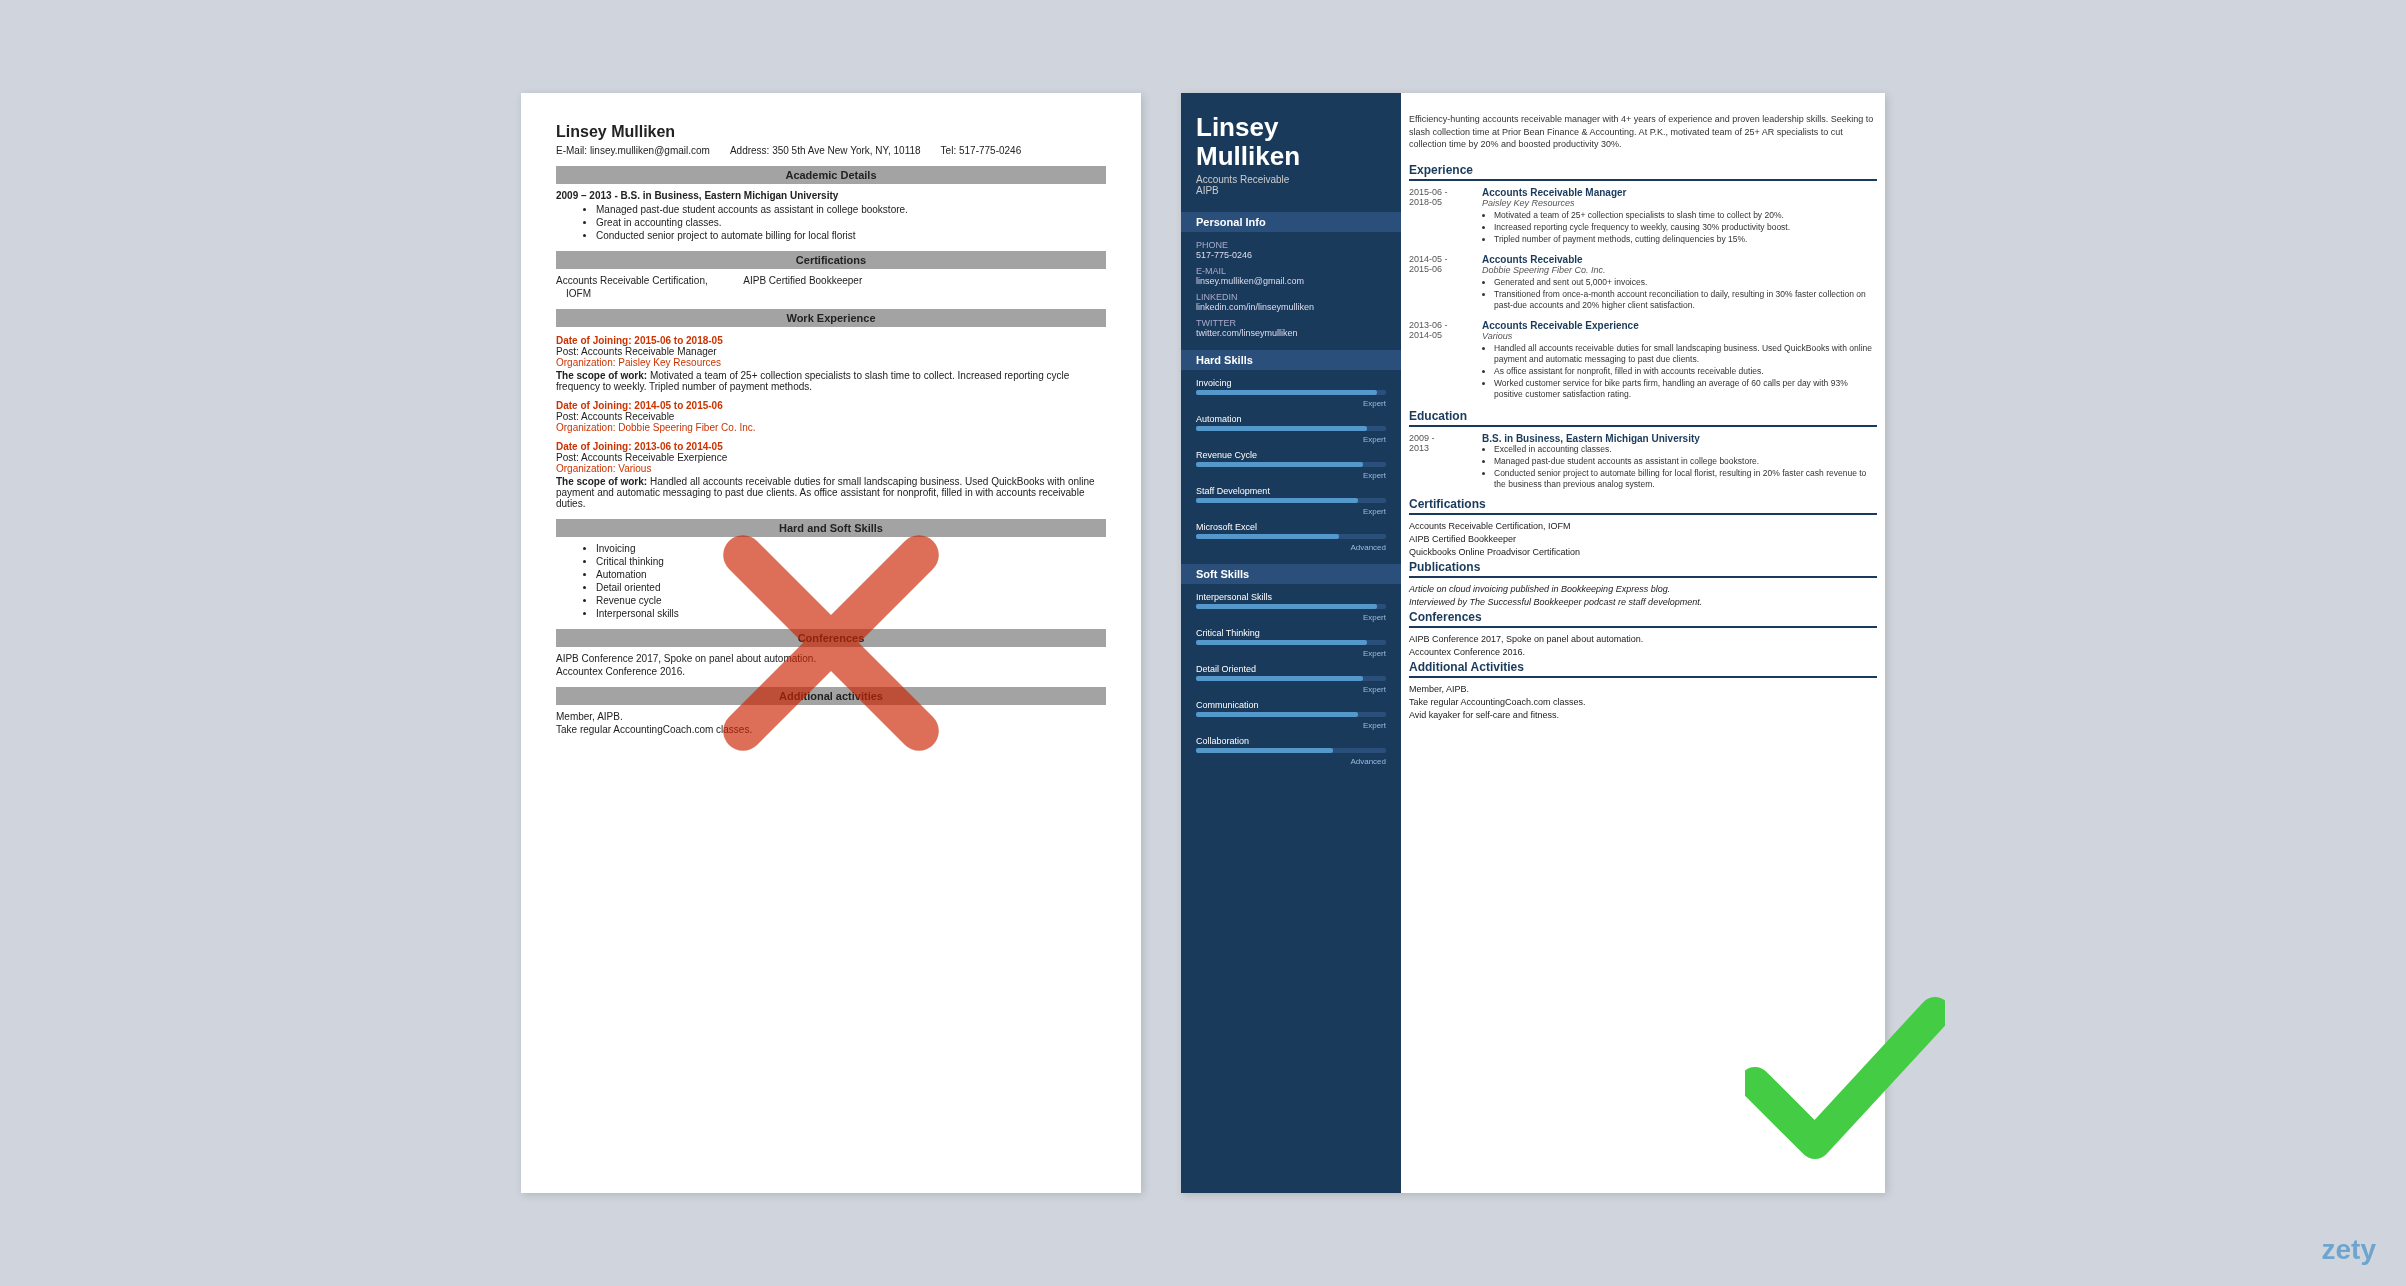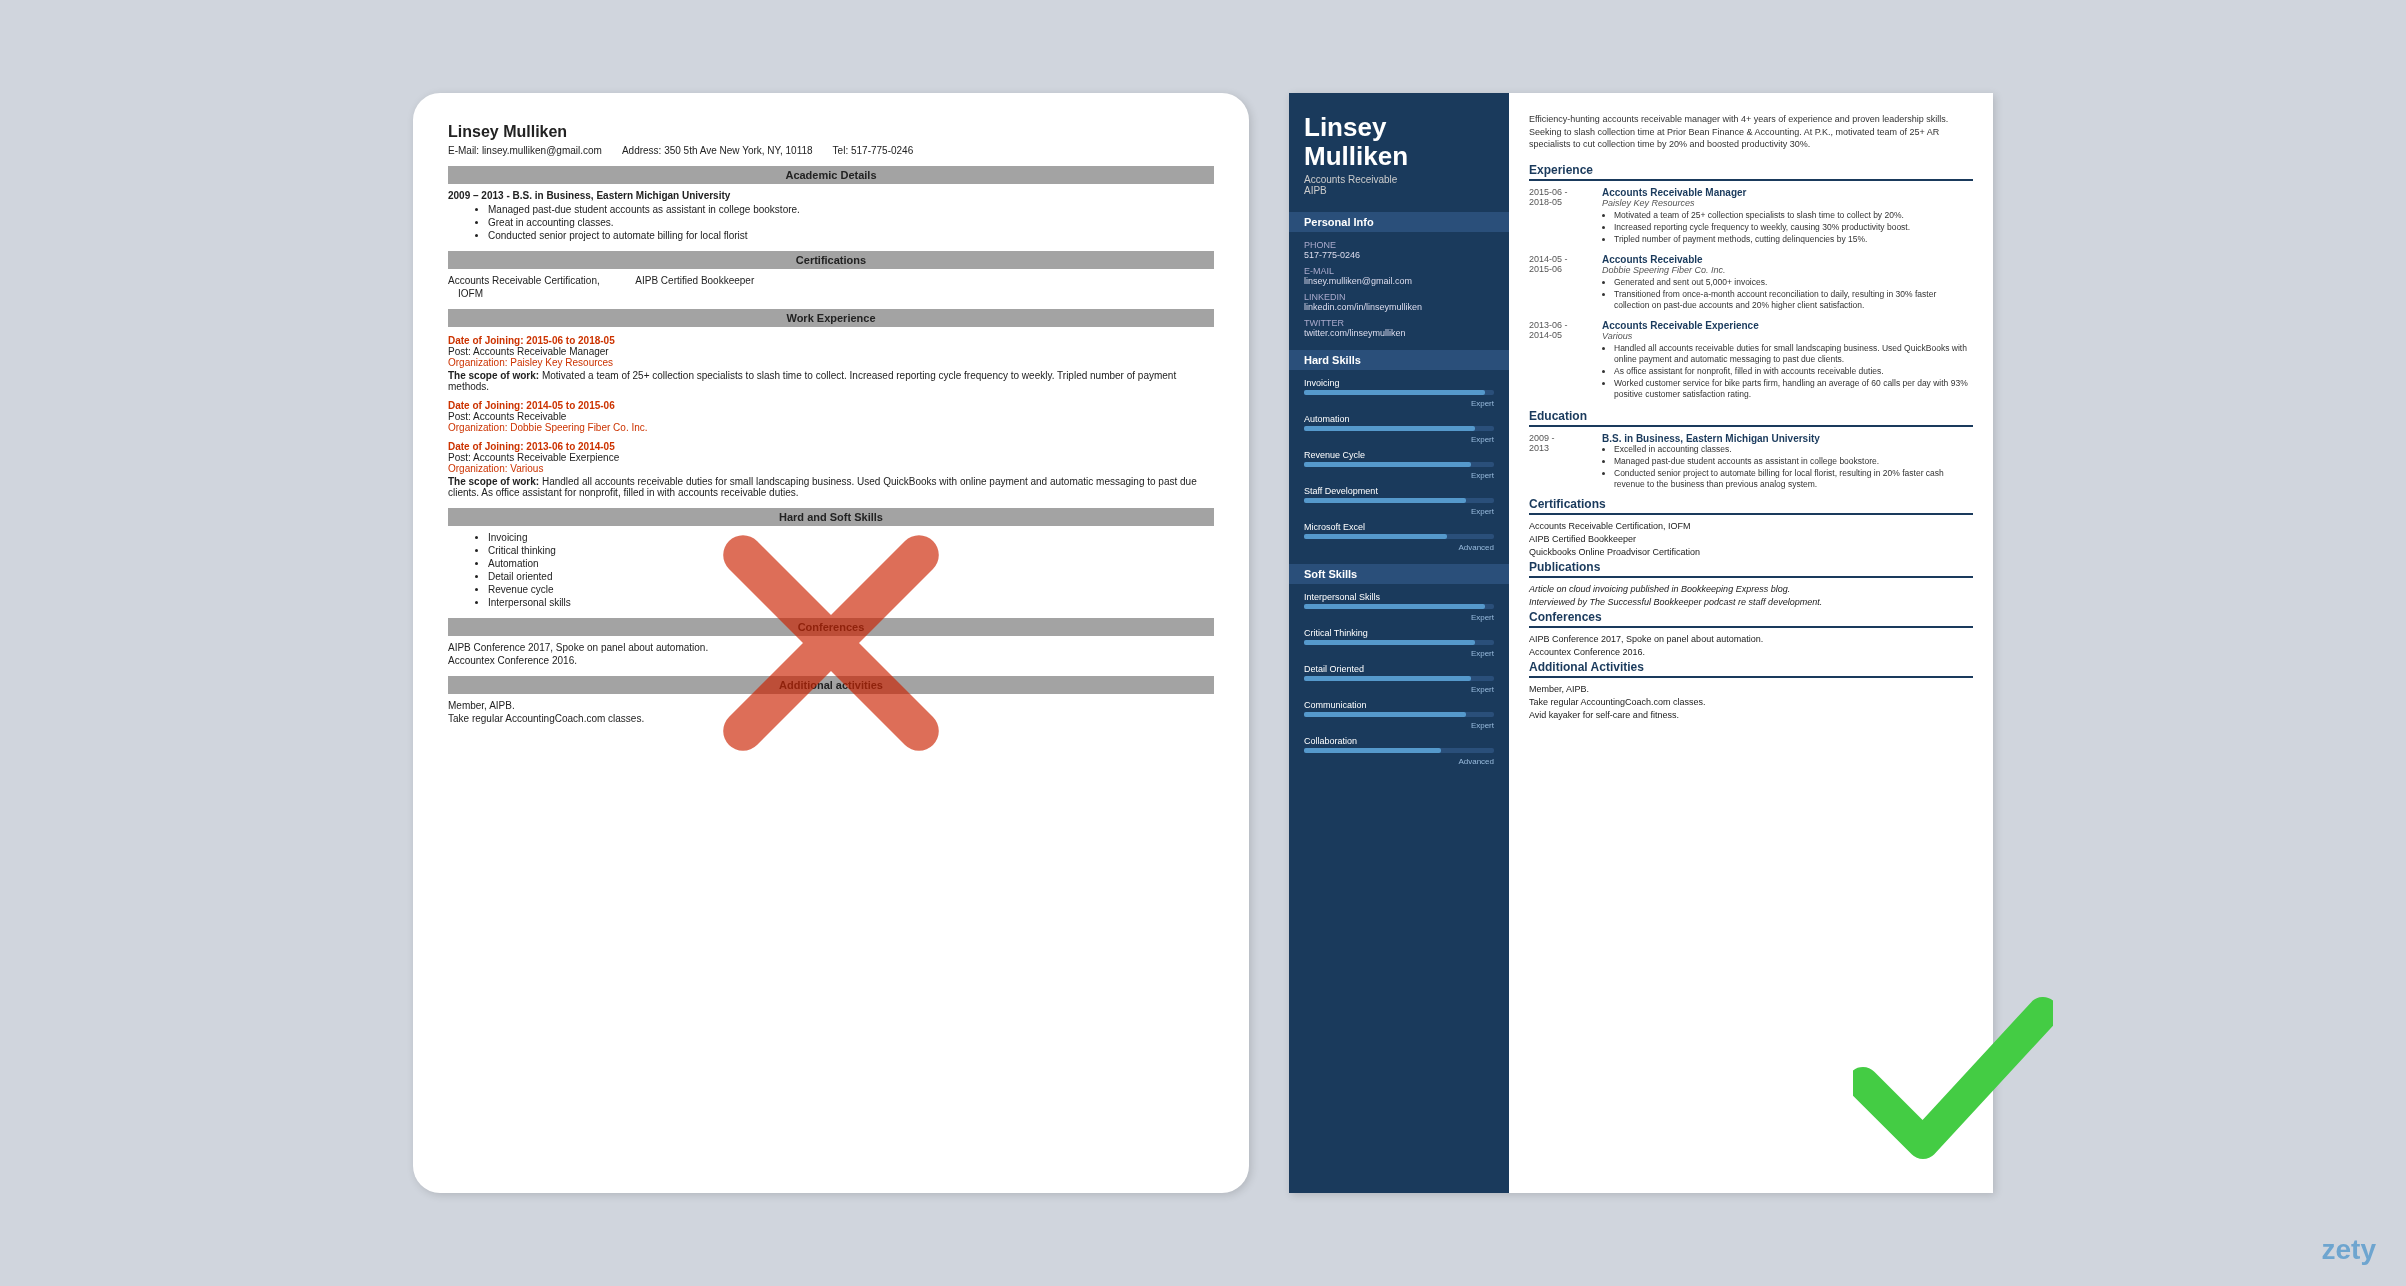--- a/index.html
+++ b/index.html
@@ -11,28 +11,27 @@
       display: flex;
       align-items: center;
       justify-content: center;
       gap: 40px;
       padding: 40px;
     }
 
     
     .resume-bad {
       background: white;
-      width: 836px;
+      width: 620px;
       min-height: 1100px;
       padding: 30px 35px;
       position: relative;
       font-size: 11px;
       color: #222;
       box-shadow: 2px 2px 8px rgba(0,0,0,0.15);
-      border-radius: 27px;
     }
 
     .resume-bad .name {
       font-size: 16px;
       font-weight: bold;
       margin-bottom: 4px;
     }
 
     .resume-bad .contact {
       font-size: 10px;
@@ -163,21 +162,21 @@
     .skill-level {
       font-size: 8px;
       color: #99bbdd;
       text-align: right;
       margin-bottom: 6px;
     }
 
     
     .resume-content {
       flex: 1;
-      padding: 20px 20px;
+      padding: 20px 8px;
       font-size: 10px;
       color: #222;
       overflow: hidden;
     }
 
     .summary-text {
       font-size: 9px;
       line-height: 1.4;
       margin-bottom: 12px;
       color: #333;

